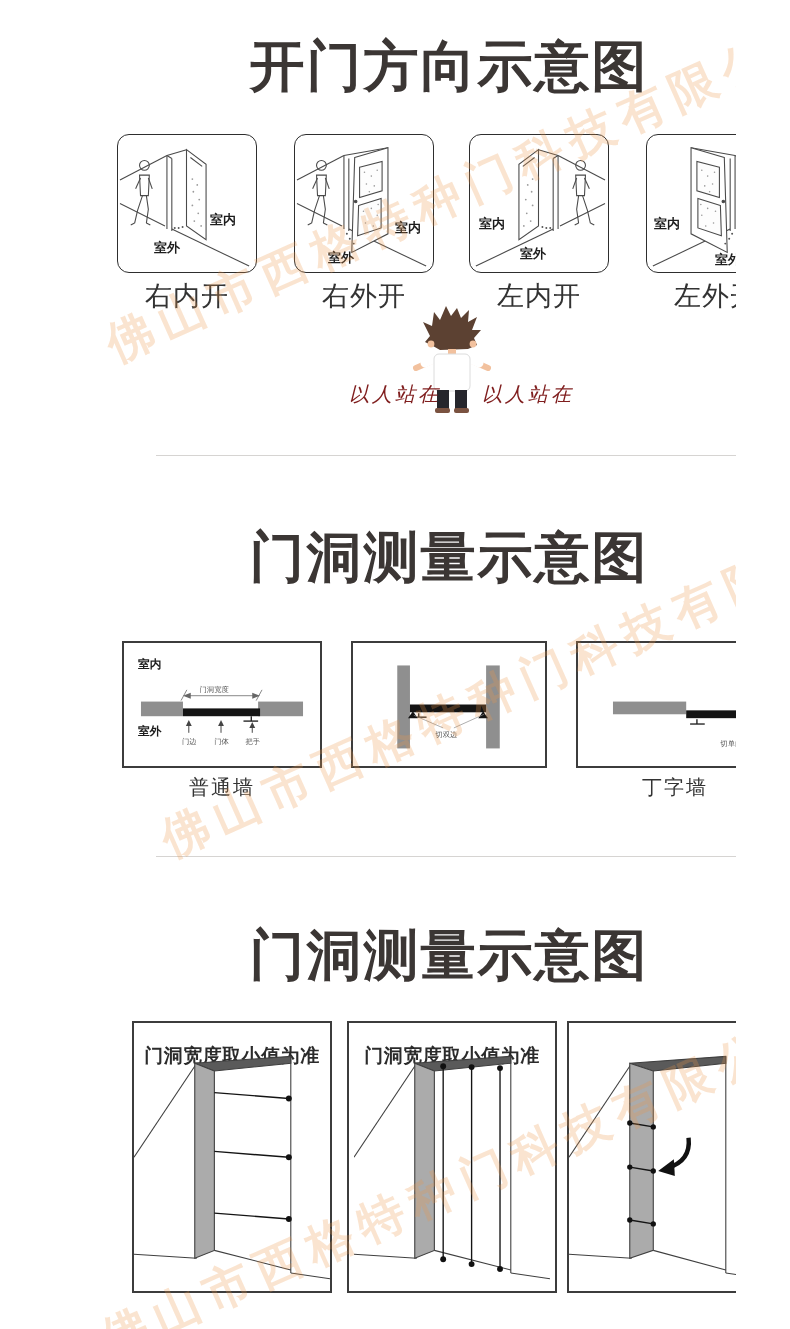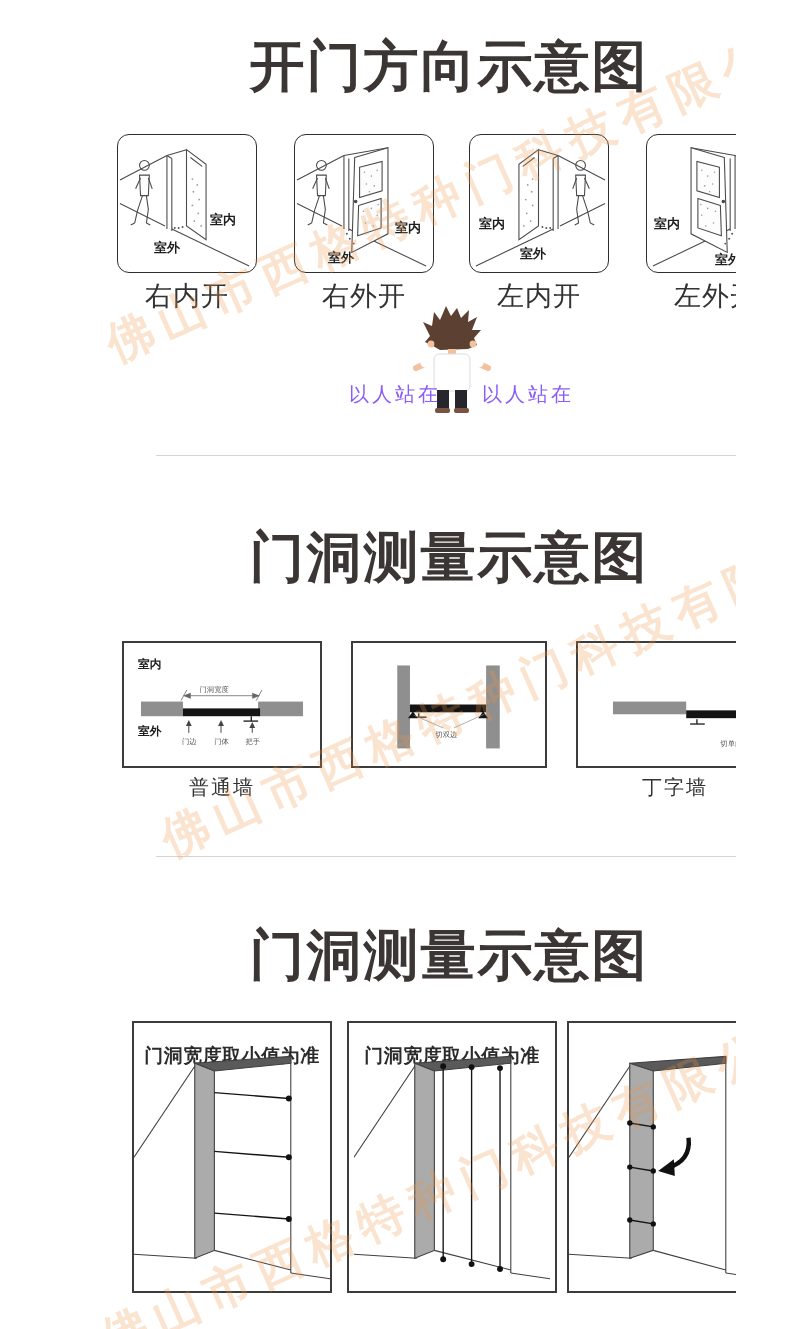--- a/index.html
+++ b/index.html
@@ -7,21 +7,21 @@
         font-family:"Liberation Sans","DejaVu Sans",sans-serif;}
   .abs{position:absolute;}
   .sec-title{width:790px;text-align:center;font-weight:bold;color:#3B3634;font-size:55px;letter-spacing:2px;}
   .divider{height:1px;background:#d6d4d2;width:587px;left:102px;}
   .panel{width:140px;height:139px;border:1.6px solid #2e2e2e;border-radius:12px;box-sizing:border-box;}
   .panel svg{position:absolute;left:0;top:0;}
   .panel.mirror svg{transform:scaleX(-1);}
   .room-lbl{position:absolute;font-family:"Liberation Serif","DejaVu Serif",serif;font-weight:bold;
             font-size:13px;color:#1d1d1d;white-space:nowrap;}
   .panel-lbl{font-size:27px;color:#333;text-align:center;width:140px;letter-spacing:1px;}
-  .note-txt{font-size:20px;color:#8b5cf6;letter-spacing:3px;white-space:nowrap;}
+  .note-txt{font-size:20px;color:#7f1d1d;letter-spacing:3px;white-space:nowrap;font-style:italic;}
   .wallbox{border:2px solid #3c3c3c;box-sizing:border-box;background:transparent;}
   .wall-lbl{font-size:20px;color:#333;text-align:center;letter-spacing:2px;}
   .card{border:2px solid #3c3c3c;box-sizing:border-box;}
   .card-header{padding-top:20px;text-align:center;font-size:19px;font-weight:bold;color:#2b2b2b;letter-spacing:0.5px;}
   .svgtext-serif{font-family:"Liberation Serif","DejaVu Serif",serif;font-weight:bold;fill:#1d1d1d;}
   .svgtext-small{font-family:"Liberation Sans","DejaVu Sans",sans-serif;fill:#555;}
   .wm{color:rgba(234,150,74,0.26);font-size:47px;letter-spacing:9px;white-space:nowrap;
       transform:rotate(-24deg);transform-origin:left center;font-weight:bold;z-index:6;pointer-events:none;}
   .linework{stroke:#4a4a4a;stroke-width:1.1;fill:none;}
 </style>

